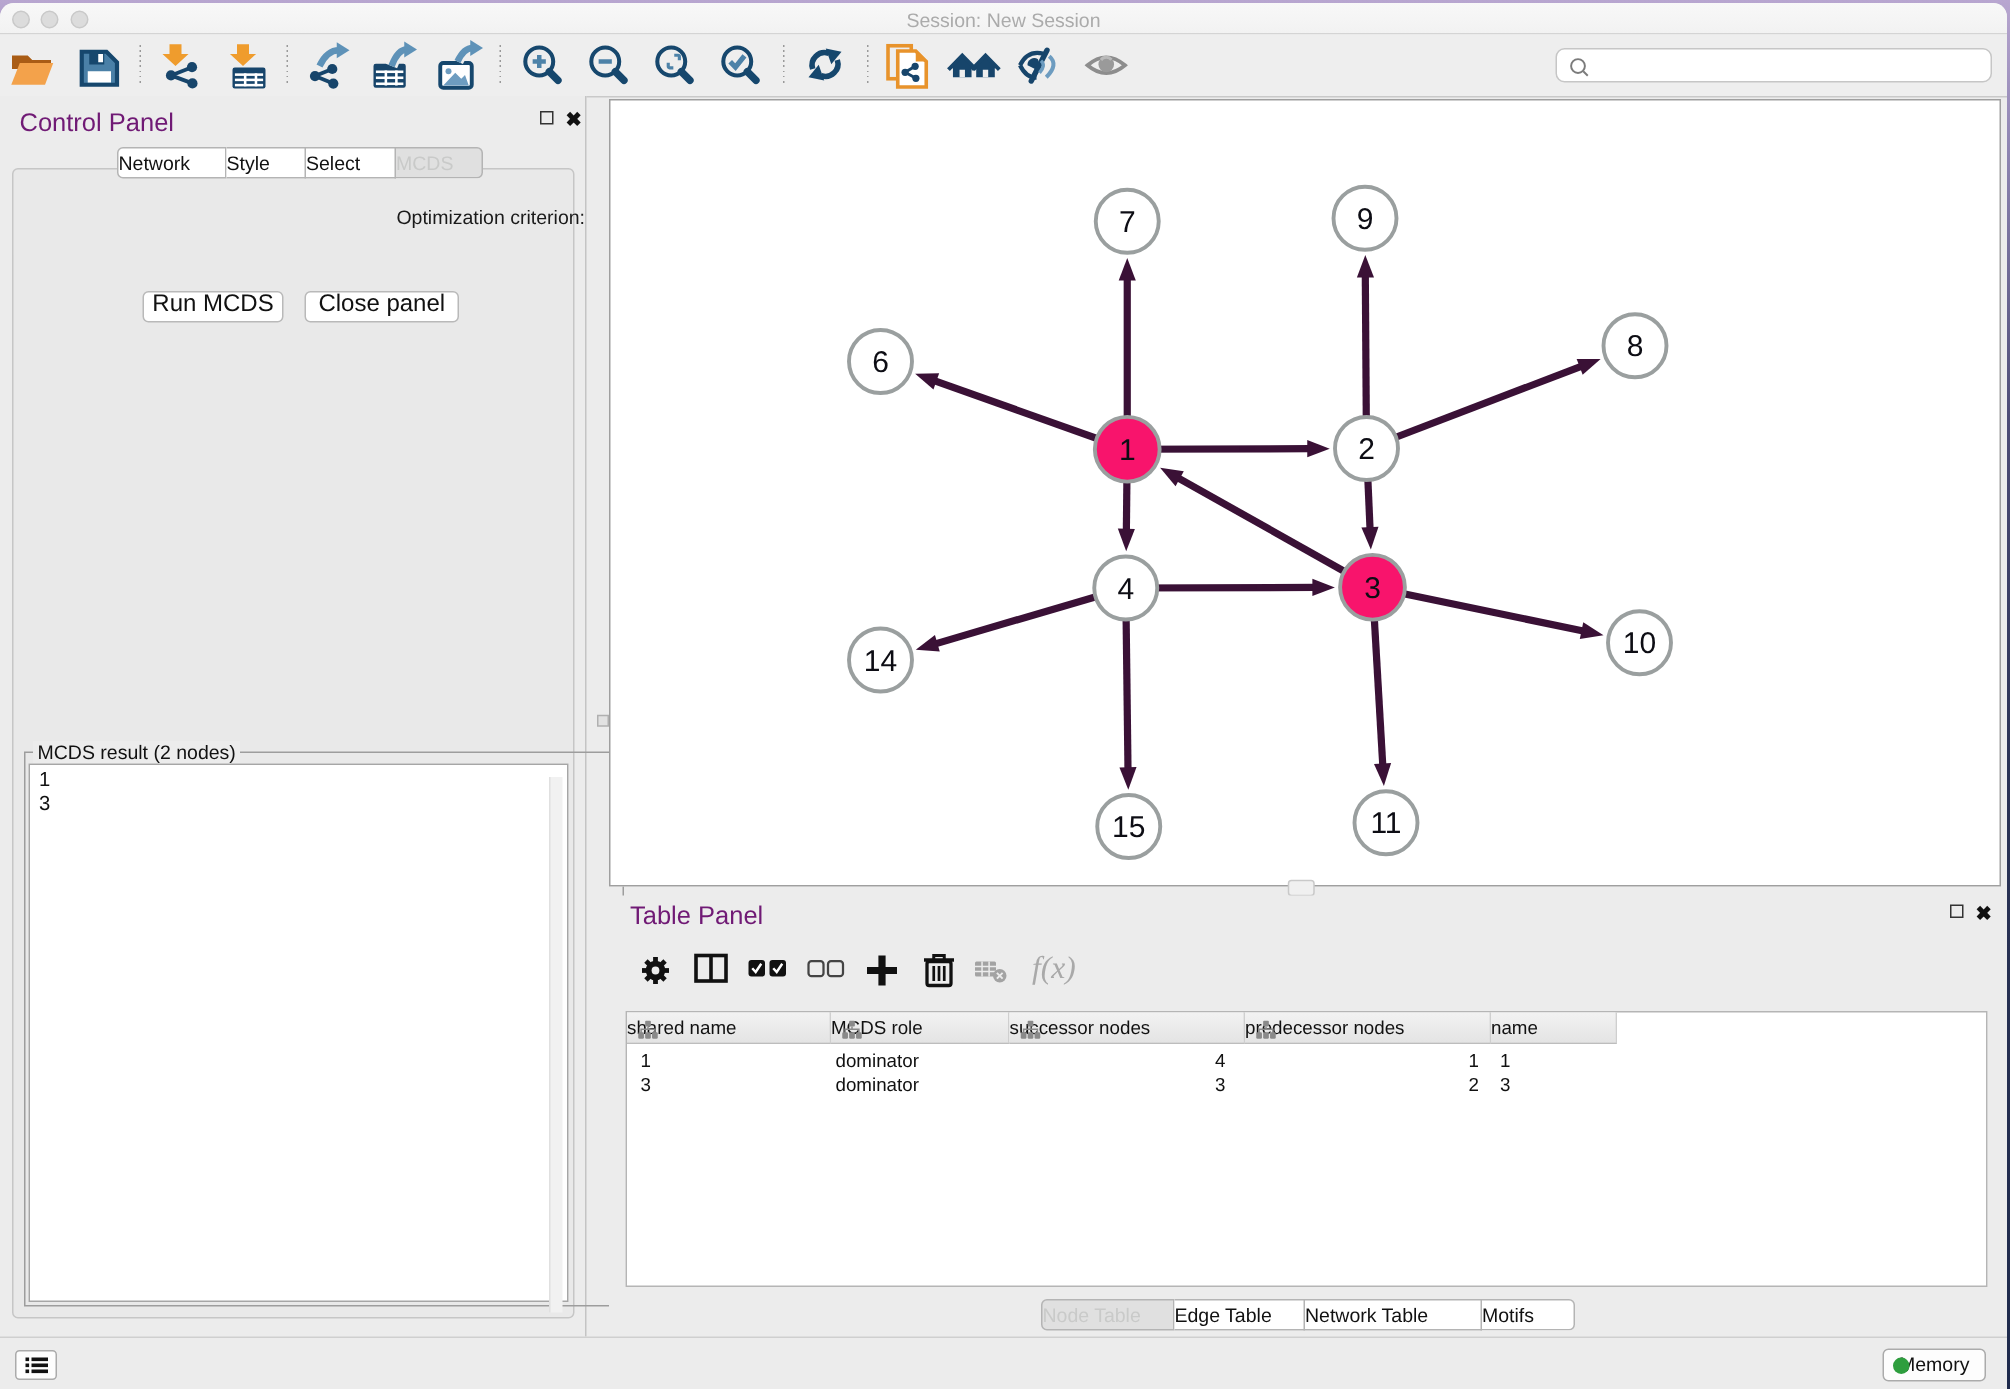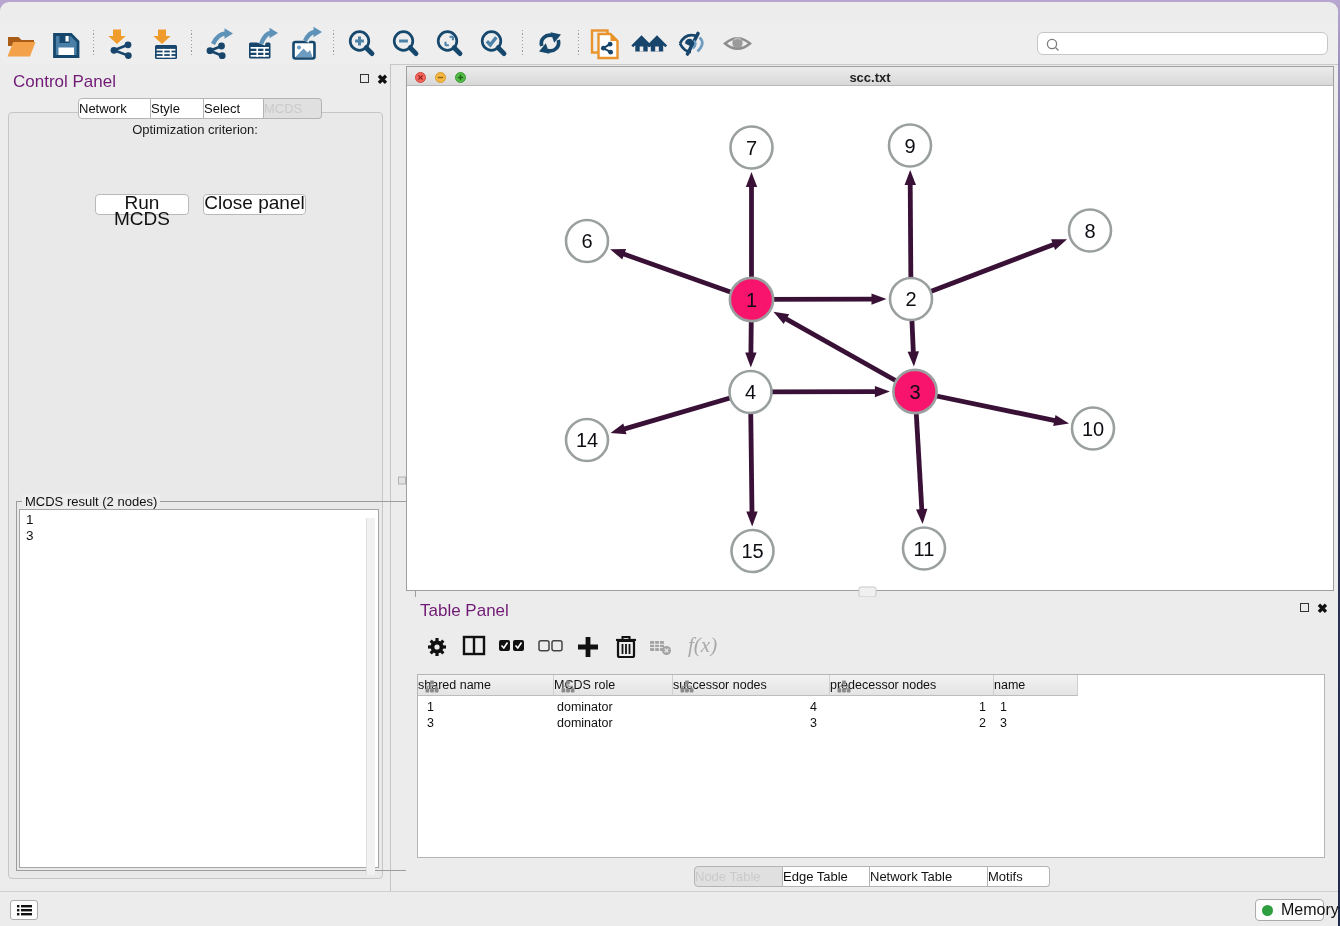--- a/index.html
+++ b/index.html
@@ -17,47 +17,53 @@
 #cpanel{position:absolute;left:0;top:62px;width:391px;height:829px;background:#ececec;border-right:1px solid #c4c4c4}
 .phead{font-size:17px;color:#701a75;position:absolute}
 .sqicon{position:absolute;width:9px;height:9px;border:1.6px solid #333}
 .xicon{position:absolute;font-size:13px;font-weight:bold;color:#111;line-height:10px}
 #cp-tabs{position:absolute;top:34px;left:78px;height:21px;display:flex;z-index:3}
 .tab{font-size:13px;color:#111;background:#fff;border:1px solid #b4b4b4;border-left:none;height:21px;line-height:19px;text-align:left;box-sizing:border-box}
 .tab.first{border-left:1px solid #b4b4b4;border-radius:4px 0 0 4px}
 .tab.last{border-radius:0 4px 4px 0}
 .tab.sel{background:#e0e0e0;color:#c9cac9}
 #cp-content{position:absolute;left:8px;top:48px;width:375px;height:767px;background:#e9e9e9;border:1px solid #c6c6c6;border-radius:4px}
-#optlabel{position:absolute;top:58px;width:100%;text-align:center;font-size:13px;color:#1a1a1a}
+#optlabel{position:absolute;top:73px;width:100%;text-align:right;font-size:13px;color:#1a1a1a}
 #optsel{position:absolute;left:44px;top:96px;width:312px;height:22px;background:#fff;border:1px solid #b9b9b9;border-radius:5px;font-size:13px;color:#111;line-height:20px;padding-left:13px}
-.btn{position:absolute;top:130px;height:21px;background:#fff;border:1px solid #b9b9b9;border-radius:4px;font-size:19px;color:#111;text-align:center;line-height:16px}
+.btn{position:absolute;top:130px;height:21px;background:#fff;border:1px solid #b9b9b9;border-radius:4px;font-size:16px;color:#111;text-align:center;line-height:16px}
 #fieldset{position:absolute;left:16px;top:437px;width:400px;height:370px;border:1px solid #9d9d9d}
 #fieldlegend{position:absolute;left:5px;top:-8px;background:#ececec;padding:0 3px;font-size:13px;color:#111}
 #mcdslist{position:absolute;left:2px;top:7px;width:360px;height:359px;background:#fff;border:1px solid #a6a6a6;font-size:13.5px;color:#111;line-height:16px;padding:2px 0 0 6px}
 #mcdsscroll{position:absolute;right:3px;top:8px;width:9px;height:357px;background:#f1f1f1;border-left:1px solid #e0e0e0}
 
 #netwin{position:absolute;left:406px;top:64px;width:928px;height:525px;background:#fff;border:1px solid #9f9f9f}
 #nettitle{position:absolute;left:0;top:0;width:100%;height:19px;background:linear-gradient(#ececec,#d8d8d8);border-bottom:1px solid #b9b9b9}
 .mac{position:absolute;top:5px;width:11px;height:11px;border-radius:50%}
 #nettext{position:absolute;top:3px;width:100%;text-align:center;font-size:13px;font-weight:bold;color:#222}
 
 #tpanel{position:absolute;left:406px;top:595px;width:928px;height:295px;background:#ececec}
 #tablebox{position:absolute;left:11px;top:77px;width:908px;height:184px;background:#fff;border:1px solid #b5b5b5}
 .thead{position:absolute;top:0;height:21px;background:linear-gradient(#f2f2f2,#e4e4e4);border-right:1px solid #cfcfcf;border-bottom:1px solid #bdbdbd;font-size:12.5px;color:#111;line-height:21px}
 .hicon{position:absolute;left:7px;top:5px}
 .cell{position:absolute;font-size:12.5px;color:#111;height:16px;line-height:16px}
 #btabs{position:absolute;left:288px;top:269px;height:21px;display:flex}
 
 #status{position:absolute;left:0;top:889px;width:1338px;height:35px;background:#ececec;border-top:1px solid #cfcfcf}
 #listbtn{position:absolute;left:10px;top:8px;width:28px;height:20px;background:#fdfdfd;border:1px solid #ababab;border-radius:3px}
-#membtn{position:absolute;right:14px;top:7px;width:69px;height:22px;background:#fdfdfd;border:1px solid #ababab;border-radius:4px;font-size:16px;color:#111;line-height:20px;padding-left:25px}
+#membtn{position:absolute;right:14px;top:7px;width:69px;height:22px;background:#fdfdfd;border:1px solid #ababab;border-radius:4px;font-size:13px;color:#111;line-height:20px;padding-left:10px}
 #memdot{position:absolute;left:6px;top:5px;width:11px;height:11px;border-radius:50%;background:#2e9e3e}
 </style></head>
 <body>
 <div id="win">
+  <div id="titlebar">
+    <div class="tl" style="left:8px"></div>
+    <div class="tl" style="left:27px"></div>
+    <div class="tl" style="left:47px"></div>
+    <div id="wtitle">Session: New Session</div>
+  </div>
   <div id="toolbar">
     <svg style="position:absolute;left:0;top:0" width="1340" height="40">
         <path d="M8,14.0 h10.5 l3,3 h12.5 v6 h-26 z" fill="#a95c15"></path>
         <path d="M7.5,33.5 L13.2,19.0 h22.3 L30,33.5 z" fill="#f3a24b"></path>
         <path d="M54.5,11.5 h16.5 l7,7 v15 h-23.5 z" fill="#4a80a7" stroke="#16476d" stroke-width="2.8"></path>
         <rect x="59.5" y="11.5" width="10" height="8.5" fill="#16476d"></rect>
         <rect x="65.5" y="13.0" width="3.2" height="5.5" fill="#fff"></rect>
         <rect x="58.5" y="24.5" width="15.5" height="7.5" fill="#fff"></rect>
         <path d="M113,6.5 h8 v6.5 h4.7 L117,21.0 L108.3,13.0 h4.7 Z" fill="#ef9c2d"></path>
         <g stroke="#17456b" stroke-width="2.6">
@@ -168,38 +174,20 @@
     <div id="optlabel">Optimization criterion:</div>
     <div class="btn" style="left:95px;width:94px">Run MCDS</div>
     <div class="btn" style="left:203px;width:103px">Close panel</div>
     <div id="fieldset">
       <div id="fieldlegend">MCDS result (2 nodes)</div>
       <div id="mcdslist">1<br>3<div id="mcdsscroll"></div></div>
     </div>
   </div>
 
   <div id="netwin">
-    <div id="nettitle">
-      <div class="mac" style="left:8px;background:#f4655b;border:1px solid #cf4840">
-          <svg width="9" height="9" style="position:absolute;left:0;top:0">
-            <path d="M2.4 2.4 L6.6 6.6 M6.6 2.4 L2.4 6.6" stroke="#8e211d" stroke-width="1.2"></path>
-          </svg>
-        </div>
-      <div class="mac" style="left:28px;background:#f6b843;border:1px solid #d49b2c">
-          <svg width="9" height="9" style="position:absolute;left:0;top:0">
-            <line x1="1.8" y1="4.5" x2="7.2" y2="4.5" stroke="#99631a" stroke-width="1.4"></line>
-          </svg>
-        </div>
-      <div class="mac" style="left:48px;background:#53bb47;border:1px solid #3d9a34">
-          <svg width="9" height="9" style="position:absolute;left:0;top:0">
-            <path d="M1.8 4.5 H7.2 M4.5 1.8 V7.2" stroke="#1f6716" stroke-width="1.4"></path>
-          </svg>
-        </div>
-      <div id="nettext">scc.txt</div>
-    </div>
     <svg width="926" height="504" viewBox="407 86 926 504" style="position:absolute;left:1px;top:20px" font-family="Liberation Sans, sans-serif">
 <line x1="750.5" y1="298.5" x2="750.5" y2="184.0" stroke="#3a1136" stroke-width="4.8"></line>
 <polygon points="750.5,171.0 756.2,186.0 744.8,186.0" fill="#3a1136"></polygon>
 <line x1="750.5" y1="298.5" x2="621.3" y2="252.6" stroke="#3a1136" stroke-width="4.8"></line>
 <polygon points="609.1,248.2 625.1,247.9 621.3,258.6" fill="#3a1136"></polygon>
 <line x1="750.5" y1="298.5" x2="872.5" y2="298.1" stroke="#3a1136" stroke-width="4.8"></line>
 <polygon points="885.5,298.1 870.5,303.8 870.5,292.4" fill="#3a1136"></polygon>
 <line x1="750.5" y1="298.5" x2="749.9" y2="353.5" stroke="#3a1136" stroke-width="4.8"></line>
 <polygon points="749.8,366.5 744.2,351.4 755.6,351.6" fill="#3a1136"></polygon>
 <line x1="910.0" y1="298.0" x2="909.2" y2="182.0" stroke="#3a1136" stroke-width="4.8"></line>

